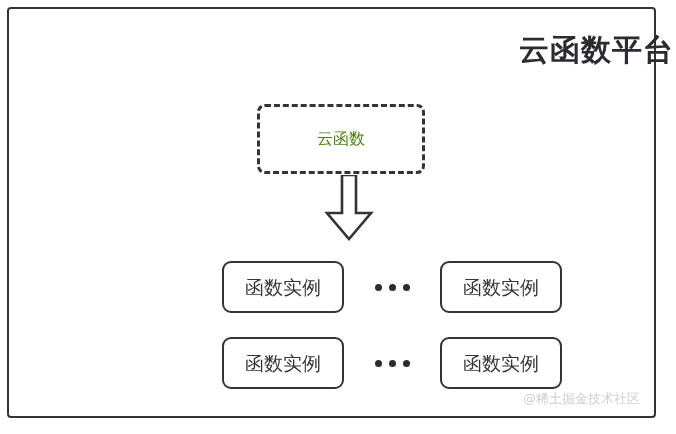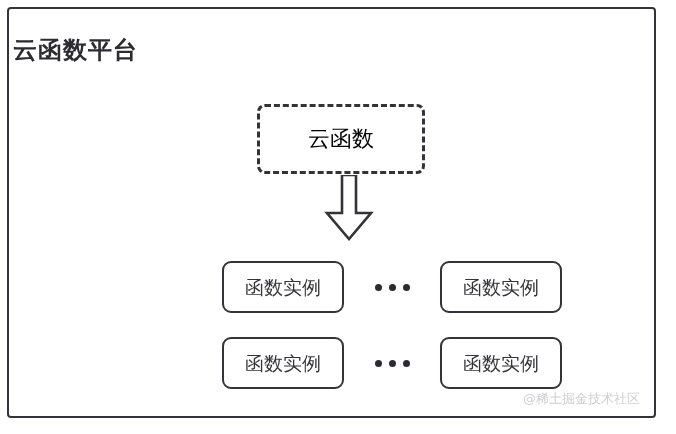--- a/index.html
+++ b/index.html
@@ -30,25 +30,25 @@
     height: 411px;
     box-sizing: border-box;
     border: 2px solid #33333a;
     border-radius: 4px;
     background: #ffffff;
   }
 
   
   .platform-title {
     position: absolute;
-    left: 4px;
+    left: 16px;
     top: 22px;
     width: 649px;
-    text-align: left;
-    font-size: 24px;
+    text-align: right;
+    font-size: 30px;
     font-weight: bold;
     color: #2b2b31;
     letter-spacing: 1px;
     line-height: 38px;
     white-space: nowrap;
   }
 
   
   .function-box {
     position: absolute;
@@ -58,22 +58,22 @@
     height: 70px;
     box-sizing: border-box;
     border: 3px dashed #33333a;
     border-radius: 8px;
     background: #ffffff;
     display: flex;
     align-items: center;
     justify-content: center;
   }
   .function-box-label {
-    font-size: 22px;
-    color: #000000;
+    font-size: 16px;
+    color: #4d7c0f;
     line-height: 26px;
     white-space: nowrap;
   }
 
   
   .flow-arrow {
     position: absolute;
     left: 313px;
     top: 166px;
     width: 54px;

